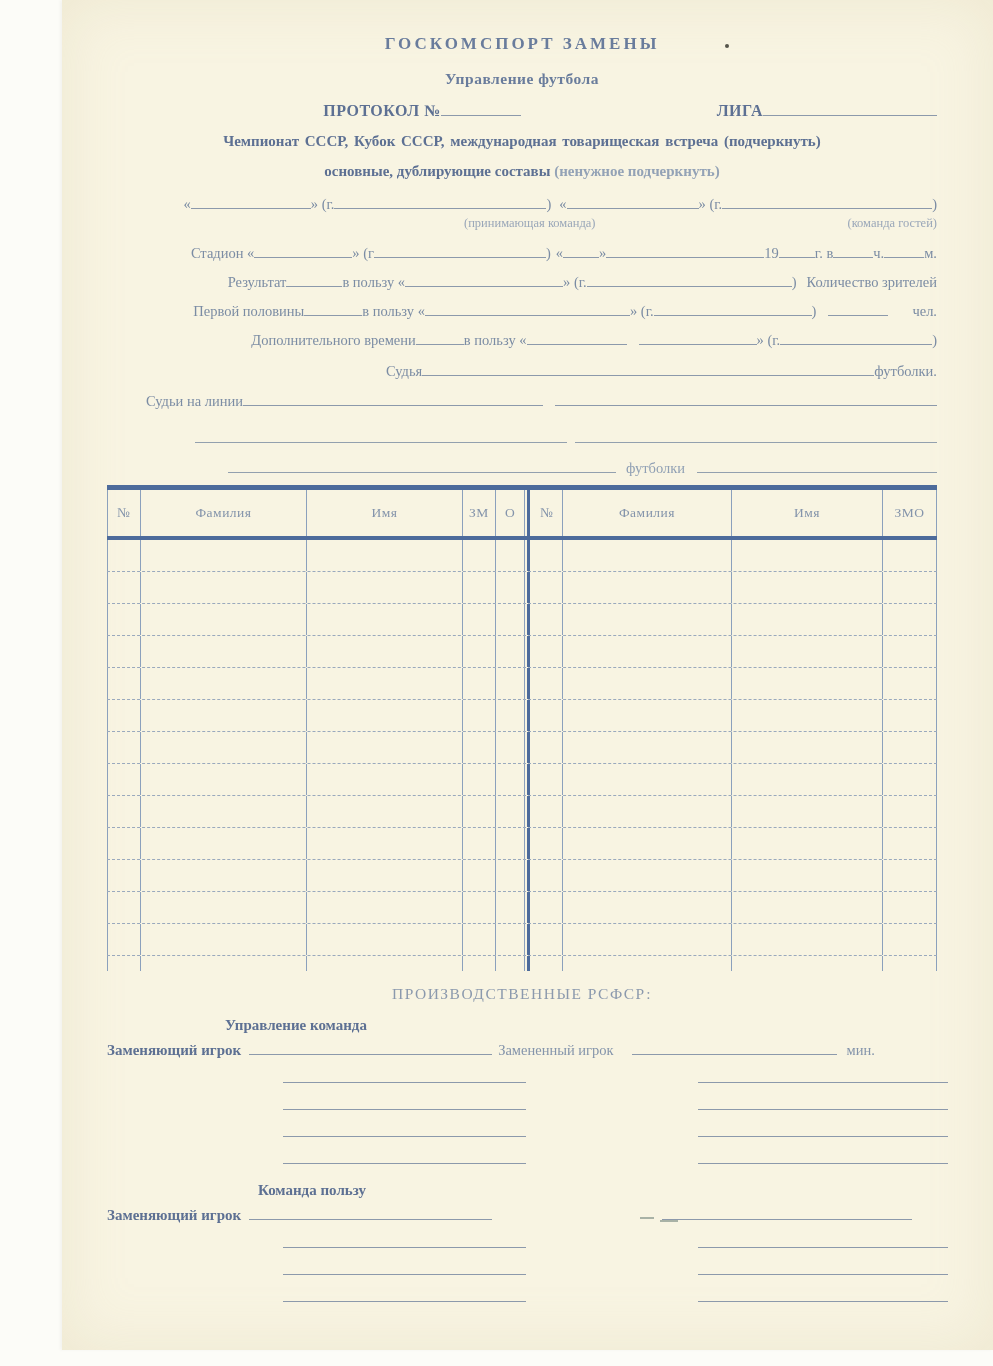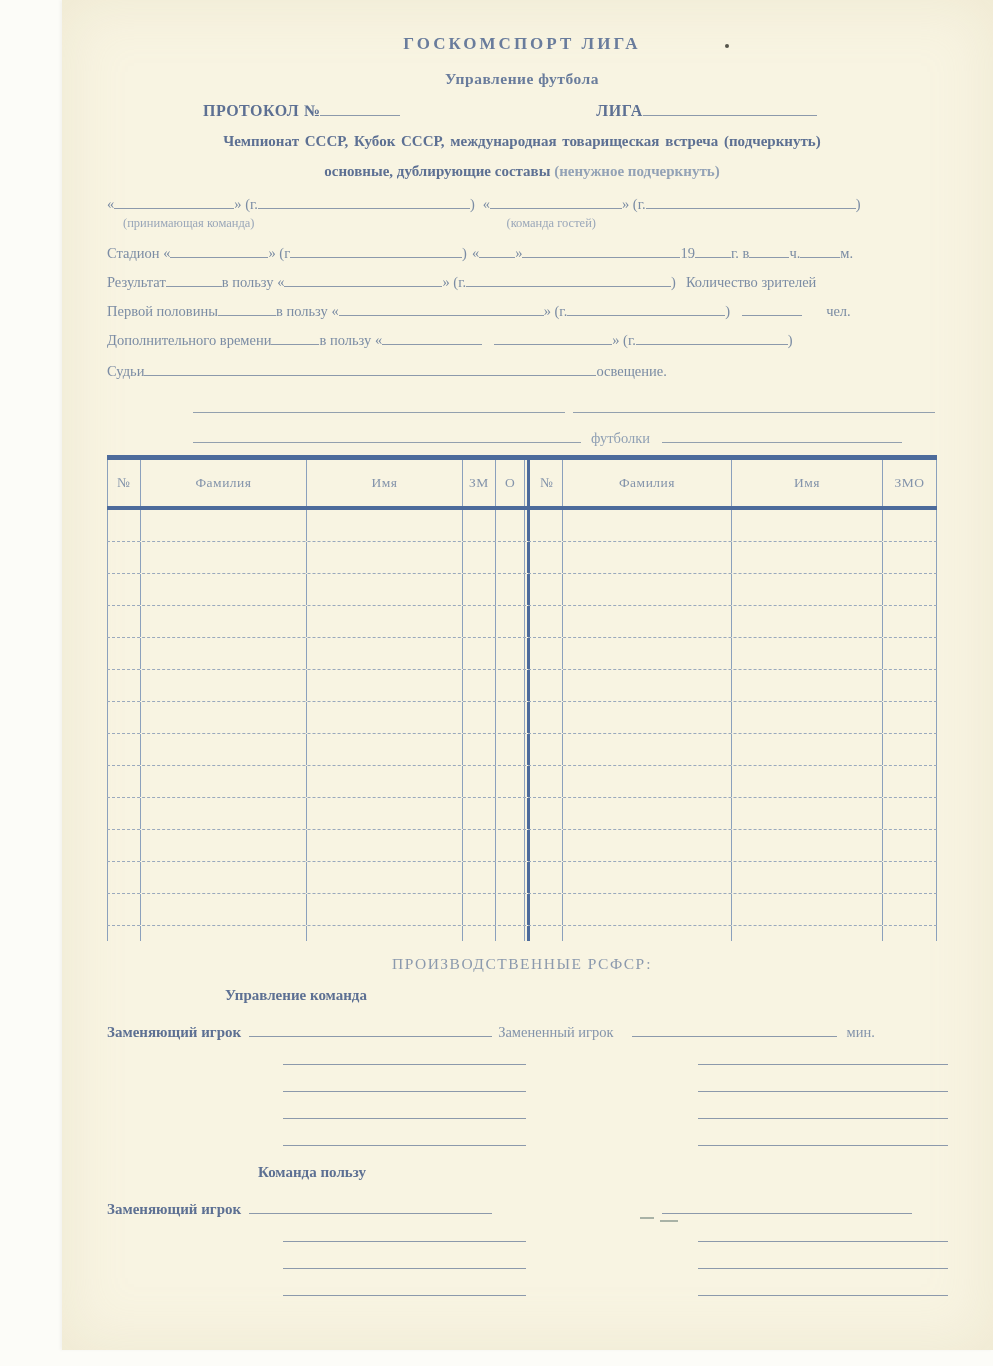--- a/index.html
+++ b/index.html
@@ -18,21 +18,21 @@
 
   
   .h-org{margin-top:34px;height:22px;text-align:center;font-size:17px;font-weight:bold;letter-spacing:3px;color:#697c9c;}
   .h-dept{margin-top:14px;height:19px;text-align:center;font-size:15.5px;font-weight:bold;letter-spacing:.5px;color:#697c9c;}
   .h-match{margin-top:13px;height:19px;text-align:center;font-size:15px;font-weight:bold;color:#5d7093;word-spacing:2px;}
   .h-squads{margin-top:11px;height:19px;text-align:center;font-size:15px;}
   .h-squads .main{font-weight:bold;color:#5d7093;}
   .h-squads .note{color:#93a2b6;font-weight:600;}
 
   
-  .frow{margin-top:12px;height:19px;line-height:19px;white-space:nowrap;font-size:14.5px;color:#7b8ca4;}
+  .frow{margin-top:12px;height:19px;line-height:19px;white-space:nowrap;font-size:14.5px;color:#7b8ca4;text-align:right;}
   .ftext{display:inline;}
   .ftext.faint{color:#9aa7b9;}
   .ftext.dark{color:#5d7093;font-weight:bold;}
   .fline{display:inline-block;height:13px;border-bottom:1px solid #8c99ab;}
   .fgap{display:inline-block;height:1px;}
   [data-name="frow-protocol"]{font-size:16px;letter-spacing:.5px;}
   [data-name="frow-teams"]{margin-top:13px;}
   [data-name="frow-captions"]{margin-top:1px;height:17px;line-height:17px;font-size:12.5px;}
   [data-name="frow-stadium"]{}
   [data-name="frow-result"]{margin-top:10px;}
@@ -66,56 +66,57 @@
   .tc7{width:150px;}
   .tc8{flex:1;}
 
   
   .subs-title{margin-top:14px;height:21px;text-align:center;font-size:15.5px;color:#8b99ad;letter-spacing:1.5px;}
   .team-label{font-size:15px;font-weight:bold;color:#5d7093;height:19px;line-height:19px;}
   [data-name="home-team-label"]{margin-top:10px;margin-left:118px;}
   [data-name="guest-team-label"]{margin-top:8px;margin-left:151px;}
   .srow{height:27px;line-height:27px;white-space:nowrap;font-size:14.5px;color:#8494ab;}
   .srow .ftext.dark{font-size:15px;}
-  .srow:first-child{margin-top:12px;height:30px;line-height:30px;}
+  .srow:first-child{margin-top:0;height:30px;line-height:30px;}
   .subs-group{margin-top:0;}
 
   
   .speck{position:absolute;border-radius:50%;background:#55544a;}
   .speck.a{left:663px;top:44px;width:4px;height:4px;}
   .mark-dash{position:absolute;left:578px;top:1217px;width:14px;height:2px;background:#a9b2a6;}
   .mark-dash.b{left:598px;top:1220px;width:18px;}
 </style>
 </head>
 <body>
 
 <div class="paper" data-name="scanned-protocol-sheet">
   <div class="content" data-name="sheet-content">
 
-    <div class="h-org" data-name="org-title">ГОСКОМСПОРТ ЛИГА</div>
+    <div class="h-org" data-name="org-title">ГОСКОМСПОРТ ЗАМЕНЫ</div>
     <div class="h-dept" data-name="department-title">Управление футбола</div>
 
     <div data-name="form-rows-top">
         <div class="frow" data-name="frow-protocol"><span class="fgap" data-name="gap" style="width: 96px;"></span><span class="ftext dark" data-name="form-text">ПРОТОКОЛ №</span><span class="fline" data-name="blank-fill-line" style="width: 80px;"></span><span class="fgap" data-name="gap" style="width: 196px;"></span><span class="ftext dark" data-name="form-text">ЛИГА</span><span class="fline" data-name="blank-fill-line" style="width: 174px;"></span></div>
       </div>
 
     <div class="h-match" data-name="match-type-line">Чемпионат СССР, Кубок СССР, международная товарищеская встреча (подчеркнуть)</div>
     <div class="h-squads" data-name="squads-line">
       <span class="main" data-name="squads-main">основные, дублирующие составы</span>
       <span class="note" data-name="squads-note">(ненужное подчеркнуть)</span>
     </div>
 
     <div data-name="form-rows">
         <div class="frow" data-name="frow-teams"><span class="ftext" data-name="form-text">«</span><span class="fline" data-name="blank-fill-line" style="width: 120px;"></span><span class="ftext" data-name="form-text">» (г.</span><span class="fline" data-name="blank-fill-line" style="width: 212px;"></span><span class="ftext" data-name="form-text">)</span><span class="fgap" data-name="gap" style="width: 8px;"></span><span class="ftext" data-name="form-text">«</span><span class="fline" data-name="blank-fill-line" style="width: 132px;"></span><span class="ftext" data-name="form-text">» (г.</span><span class="fline" data-name="blank-fill-line" style="width: 210px;"></span><span class="ftext" data-name="form-text">)</span></div>
         <div class="frow" data-name="frow-captions"><span class="fgap" data-name="gap" style="width: 16px;"></span><span class="ftext faint" data-name="form-text">(принимающая команда)</span><span class="fgap" data-name="gap" style="width: 252px;"></span><span class="ftext faint" data-name="form-text">(команда гостей)</span></div>
         <div class="frow" data-name="frow-stadium"><span class="ftext" data-name="form-text">Стадион «</span><span class="fline" data-name="blank-fill-line" style="width: 98px;"></span><span class="ftext" data-name="form-text">» (г</span><span class="fline" data-name="blank-fill-line" style="width: 172px;"></span><span class="ftext" data-name="form-text">)</span><span class="fgap" data-name="gap" style="width: 5px;"></span><span class="ftext" data-name="form-text">«</span><span class="fline" data-name="blank-fill-line" style="width: 36px;"></span><span class="ftext" data-name="form-text">»</span><span class="fline" data-name="blank-fill-line" style="width: 158px;"></span><span class="ftext" data-name="form-text">19</span><span class="fline" data-name="blank-fill-line" style="width: 36px;"></span><span class="ftext" data-name="form-text">г. в</span><span class="fline" data-name="blank-fill-line" style="width: 40px;"></span><span class="ftext" data-name="form-text">ч.</span><span class="fline" data-name="blank-fill-line" style="width: 40px;"></span><span class="ftext" data-name="form-text">м.</span></div>
         <div class="frow" data-name="frow-result"><span class="ftext" data-name="form-text">Результат</span><span class="fline" data-name="blank-fill-line" style="width: 56px;"></span><span class="ftext" data-name="form-text">в пользу «</span><span class="fline" data-name="blank-fill-line" style="width: 158px;"></span><span class="ftext" data-name="form-text">» (г.</span><span class="fline" data-name="blank-fill-line" style="width: 205px;"></span><span class="ftext" data-name="form-text">)</span><span class="fgap" data-name="gap" style="width: 10px;"></span><span class="ftext" data-name="form-text">Количество зрителей</span></div>
         <div class="frow" data-name="frow-first-half"><span class="ftext" data-name="form-text">Первой половины</span><span class="fline" data-name="blank-fill-line" style="width: 58px;"></span><span class="ftext" data-name="form-text">в пользу «</span><span class="fline" data-name="blank-fill-line" style="width: 205px;"></span><span class="ftext" data-name="form-text">» (г.</span><span class="fline" data-name="blank-fill-line" style="width: 158px;"></span><span class="ftext" data-name="form-text">)</span><span class="fgap" data-name="gap" style="width: 12px;"></span><span class="fline" data-name="blank-fill-line" style="width: 60px;"></span><span class="fgap" data-name="gap" style="width: 24px;"></span><span class="ftext" data-name="form-text">чел.</span></div>
         <div class="frow" data-name="frow-extra-time"><span class="ftext" data-name="form-text">Дополнительного времени</span><span class="fline" data-name="blank-fill-line" style="width: 48px;"></span><span class="ftext" data-name="form-text">в пользу «</span><span class="fline" data-name="blank-fill-line" style="width: 100px;"></span><span class="fgap" data-name="gap" style="width: 12px;"></span><span class="fline" data-name="blank-fill-line" style="width: 118px;"></span><span class="ftext" data-name="form-text">» (г.</span><span class="fline" data-name="blank-fill-line" style="width: 152px;"></span><span class="ftext" data-name="form-text">)</span></div>
-        <div class="frow" data-name="frow-referee"><span class="ftext" data-name="form-text">Судьи</span><span class="fline" data-name="blank-fill-line" style="width: 452px;"></span><span class="ftext" data-name="form-text">освещение.</span></div>
+        <div class="frow" data-name="frow-referee"><span class="ftext" data-name="form-text">Судья</span><span class="fline" data-name="blank-fill-line" style="width: 452px;"></span><span class="ftext" data-name="form-text">футболки.</span></div>
+        <div class="frow" data-name="frow-linesmen"><span class="ftext" data-name="form-text">Судьи на линии</span><span class="fline" data-name="blank-fill-line" style="width: 300px;"></span><span class="fgap" data-name="gap" style="width: 12px;"></span><span class="fline" data-name="blank-fill-line" style="width: 382px;"></span></div>
         <div class="frow" data-name="frow-score-lines"><span class="fgap" data-name="gap" style="width: 86px;"></span><span class="fline" data-name="blank-fill-line" style="width: 372px;"></span><span class="fgap" data-name="gap" style="width: 8px;"></span><span class="fline" data-name="blank-fill-line" style="width: 362px;"></span></div>
         <div class="frow" data-name="frow-jerseys"><span class="fgap" data-name="gap" style="width: 86px;"></span><span class="fline" data-name="blank-fill-line" style="width: 388px;"></span><span class="fgap" data-name="gap" style="width: 10px;"></span><span class="ftext faint" data-name="form-text">футболки</span><span class="fgap" data-name="gap" style="width: 12px;"></span><span class="fline" data-name="blank-fill-line" style="width: 240px;"></span></div>
       </div>
 
     <div class="roster" data-name="roster-table">
       <div class="thead" data-name="roster-table-head">
         <div class="hrow" data-name="roster-header">
             <div class="tcell tc0" data-name="roster-col-header">№</div>
             <div class="tcell tc1" data-name="roster-col-header">Фамилия</div>
             <div class="tcell tc2" data-name="roster-col-header">Имя</div>

